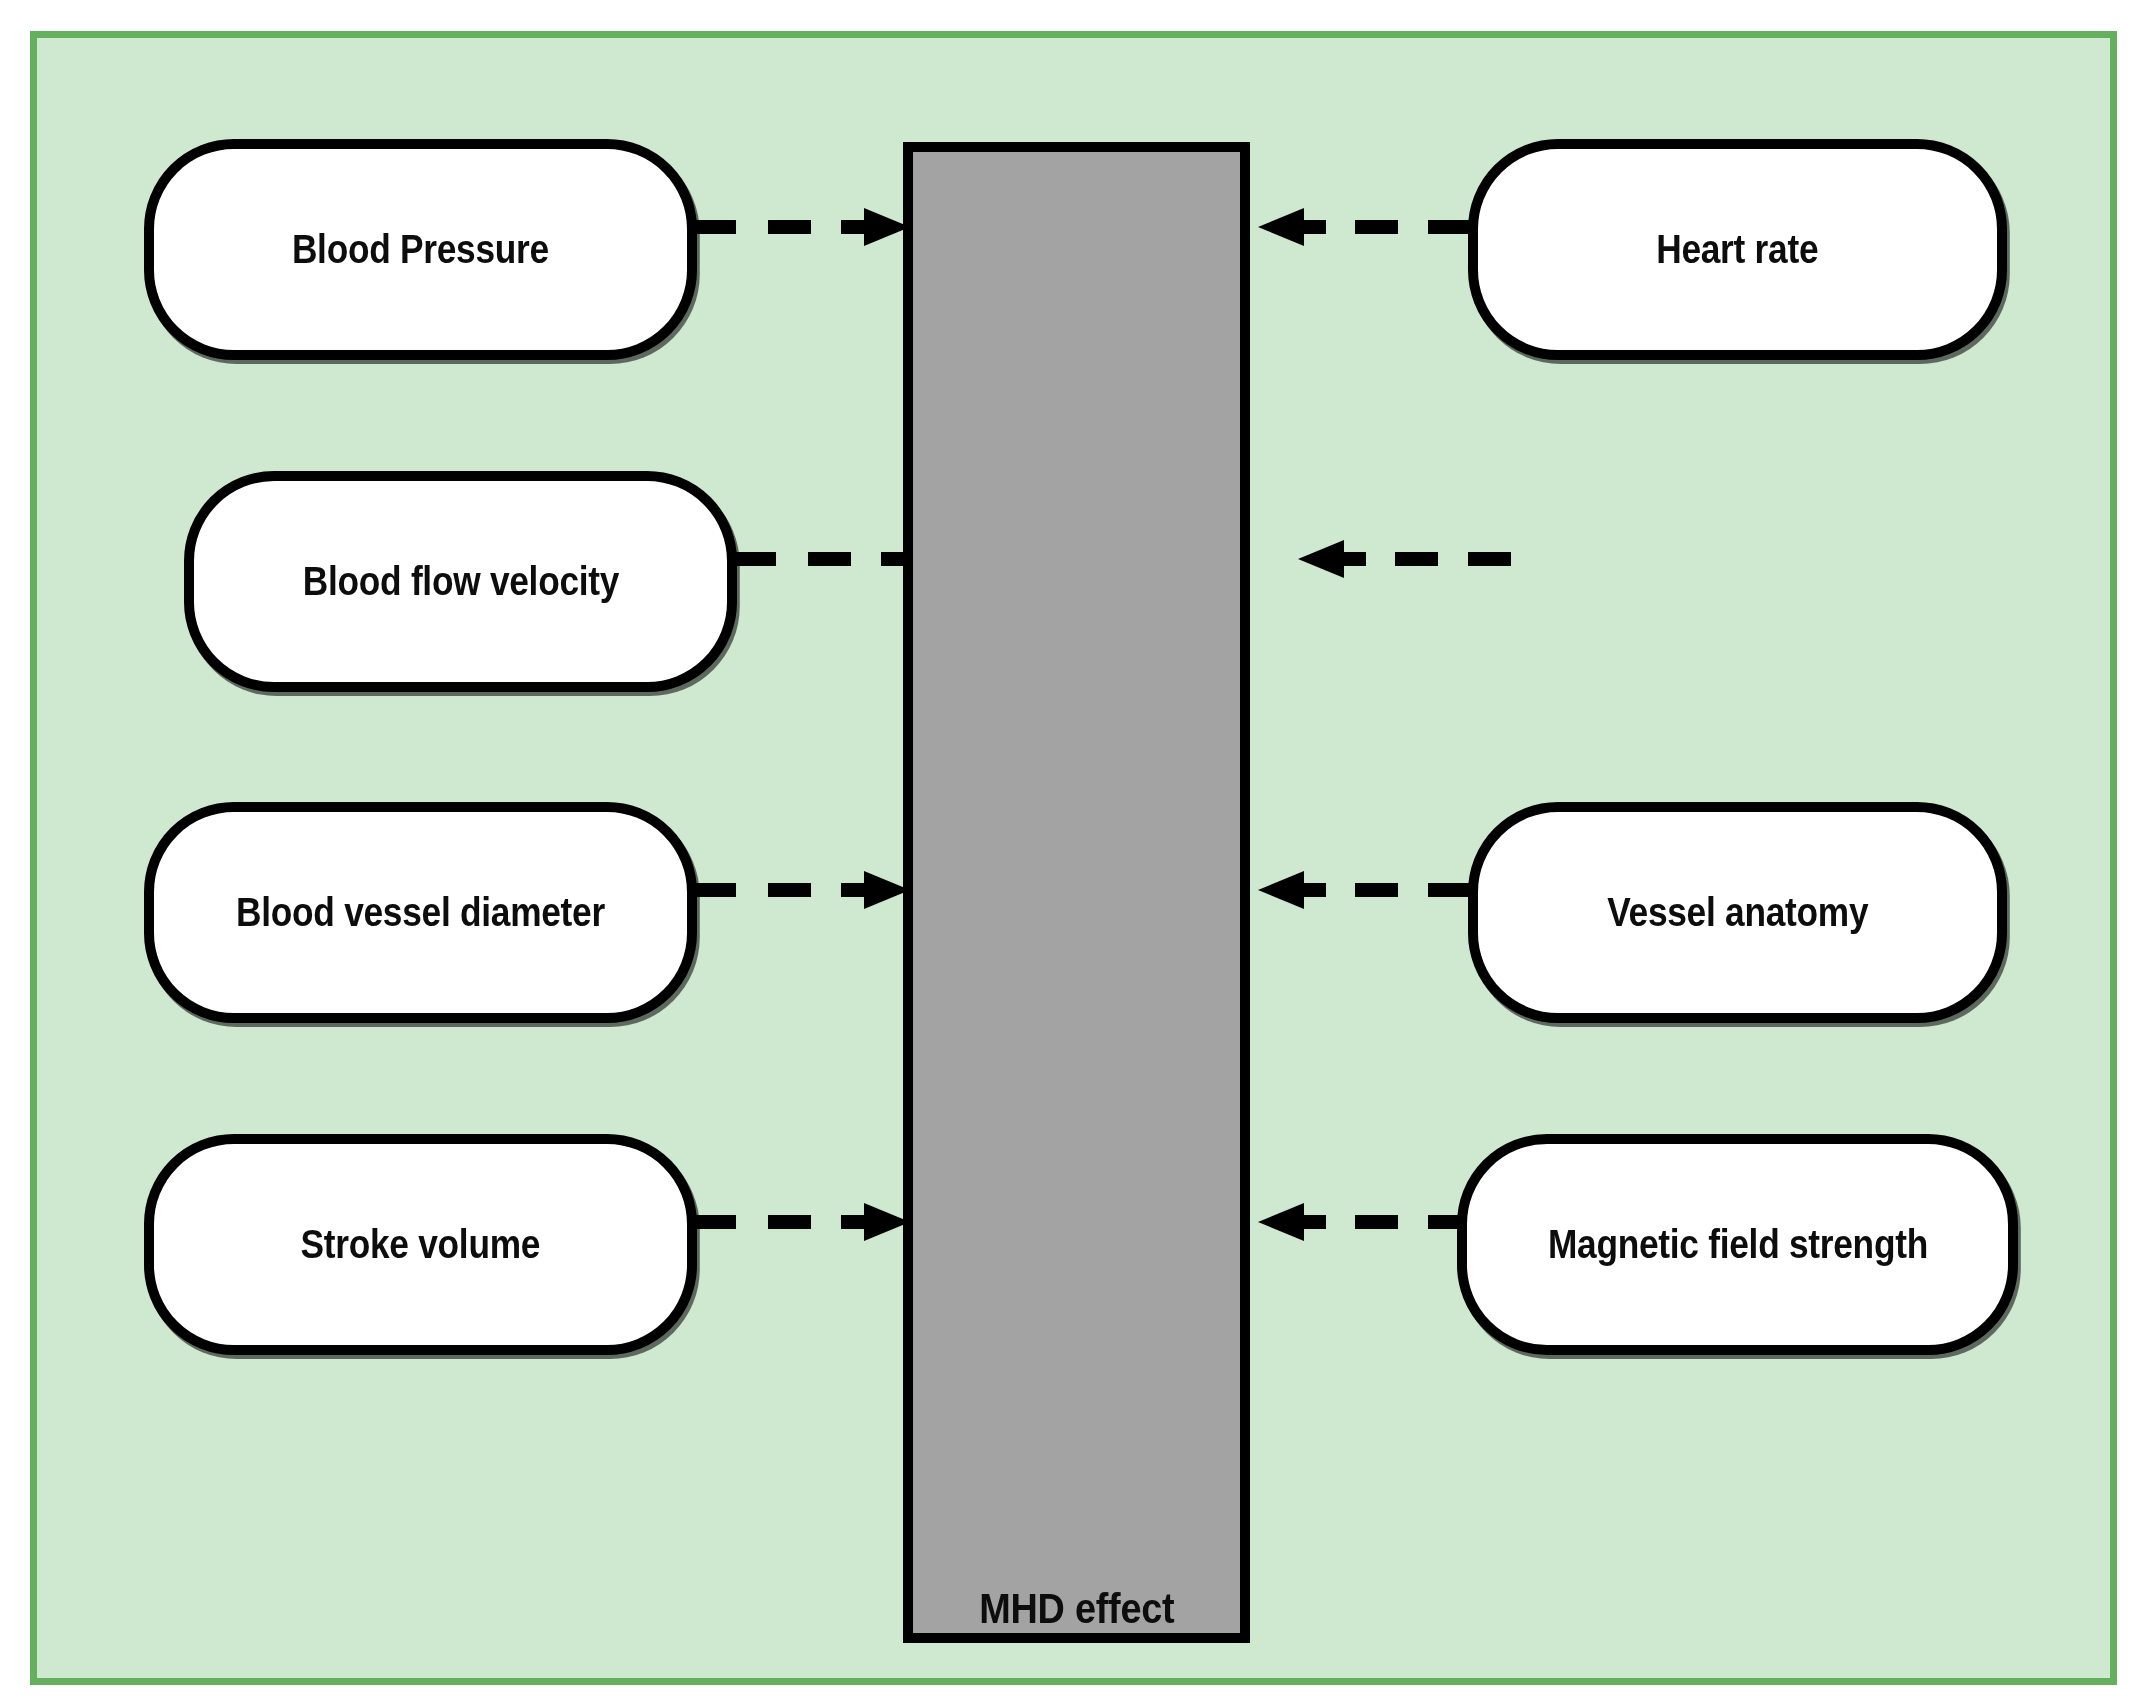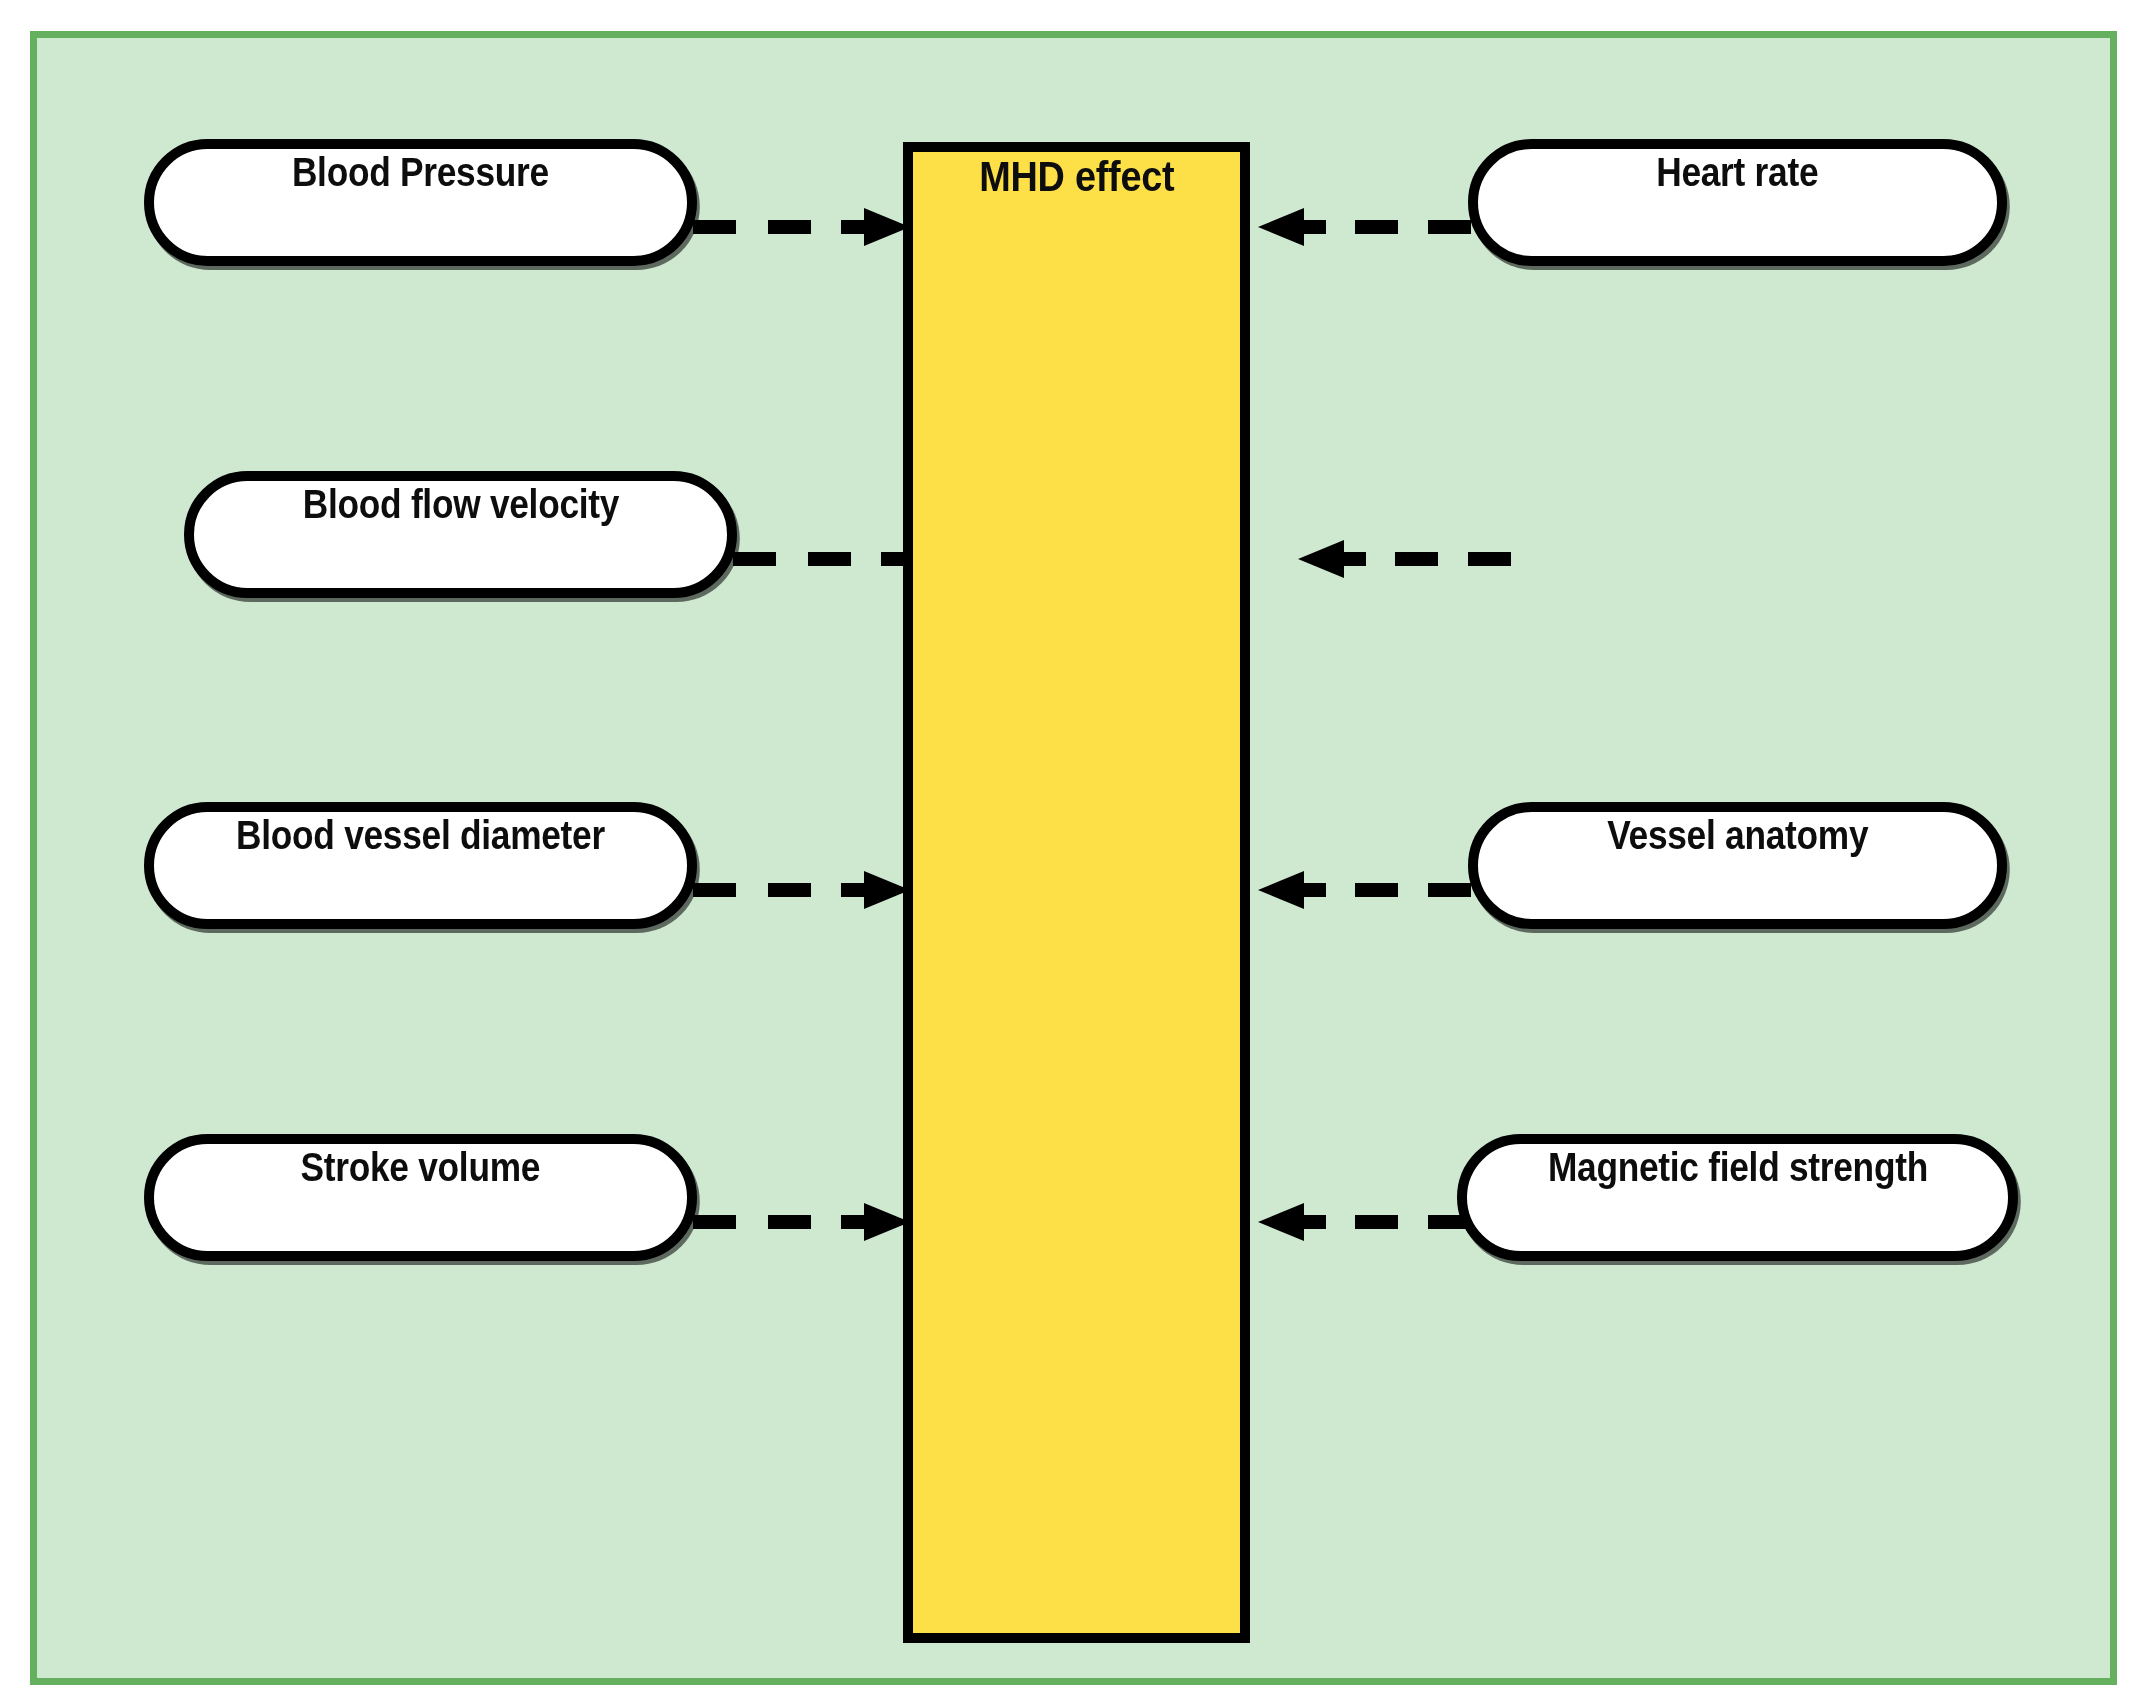--- a/index.html
+++ b/index.html
@@ -33,24 +33,24 @@
   }
 
   
   #center-node {
     position: absolute;
     left: 903px;
     top: 142px;
     width: 347px;
     height: 1501px;
     box-sizing: border-box;
-    background: #fde047;
+    background: #a3a3a3;
     border: 10.4px solid #000000;
     display: flex;
-    align-items: flex-start;
+    align-items: flex-end;
     justify-content: center;
   }
   #center-node .center-label {
     font-size: 43px;
     font-weight: bold;
     color: #0d0d0d;
     letter-spacing: -0.3px;
     transform: scaleX(0.88);
     white-space: nowrap;
   }
@@ -60,26 +60,27 @@
     position: absolute;
     left: 0;
     width: 2151px;
     height: 193px;
   }
 
   
   .pill {
     position: absolute;
     top: 8.3px;
-    height: 127px;
+    height: 221px;
     box-sizing: border-box;
     background: #ffffff;
     border: 10.4px solid #000000;
     border-radius: 90px;
     display: flex;
+    align-items: center;
     justify-content: center;
     box-shadow: 2.8px 4.1px 0 rgba(0,0,0,0.55);
   }
   .pill .pill-label {
     font-size: 41px;
     font-weight: bold;
     color: #0d0d0d;
     white-space: nowrap;
     letter-spacing: -0.3px;
     transform: scaleX(0.86);

